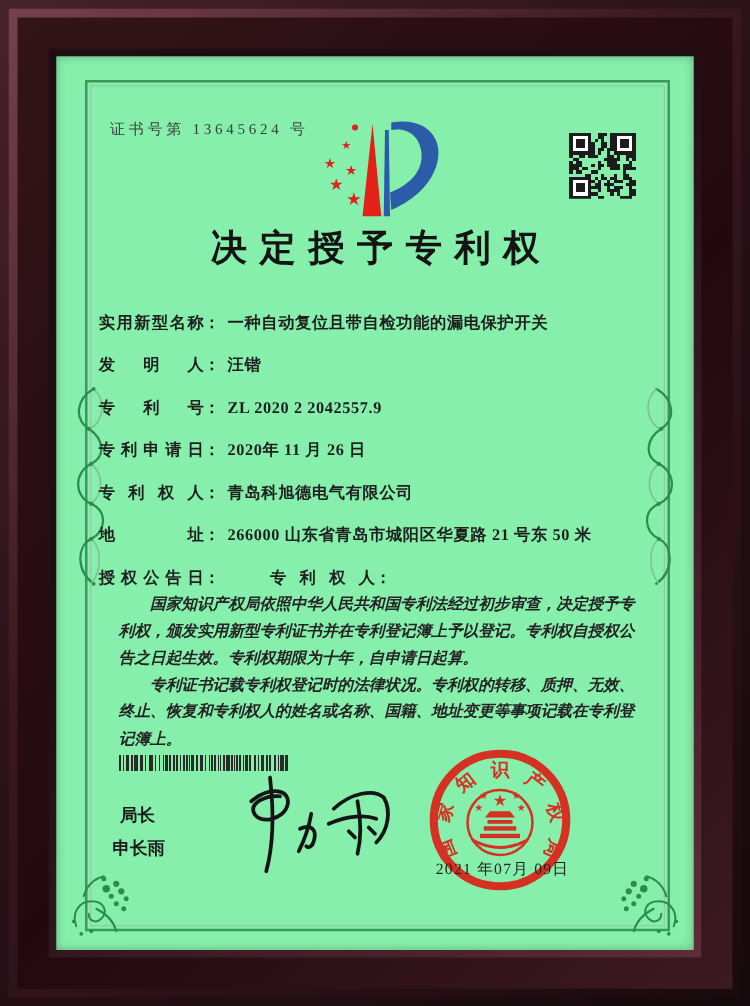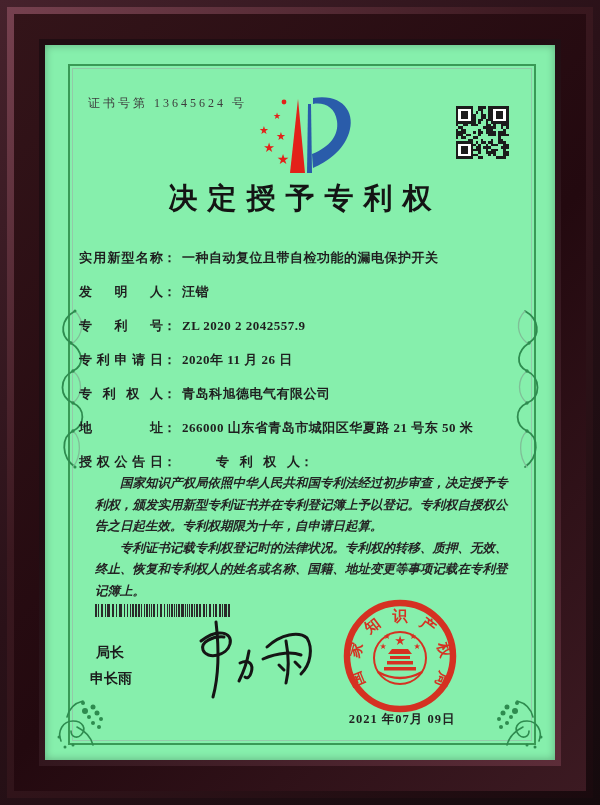--- a/index.html
+++ b/index.html
@@ -39,22 +39,22 @@
   .paras p{margin:0;text-indent:2em;}
   
   .barcode{position:absolute;left:50px;top:559px;}
   .director-label{position:absolute;left:51px;top:599px;font-family:"Liberation Sans","DejaVu Sans",sans-serif;
     font-size:14px;font-weight:700;color:#1c1c1c;}
   .director-name{position:absolute;left:45px;top:625px;font-family:"Liberation Sans","DejaVu Sans",sans-serif;
     font-size:14px;font-weight:700;color:#1c1c1c;}
   .signature{position:absolute;left:138px;top:570px;}
   .seal{position:absolute;left:295px;top:551px;opacity:.93;}
   .seal-arc text{fill:#dc2318;font-size:15px;font-weight:700;font-family:"Liberation Serif",serif;}
-  .seal-date{position:absolute;left:295px;top:666px;width:124px;text-align:center;z-index:3;
-    font-size:12.5px;font-weight:700;color:#222;letter-spacing:1px;white-space:nowrap;}
+  .seal-date{position:absolute;left:295px;top:642px;width:124px;text-align:center;z-index:3;
+    font-size:12.5px;font-weight:400;color:#222;letter-spacing:1px;white-space:nowrap;}
 </style>
 </head>
 <body>
 
 <div class="stage">
   <div class="frame-outer"></div>
   <div class="frame-ridge"></div>
   <div class="frame-slope"></div>
   <div class="frame-lip"></div>
 

